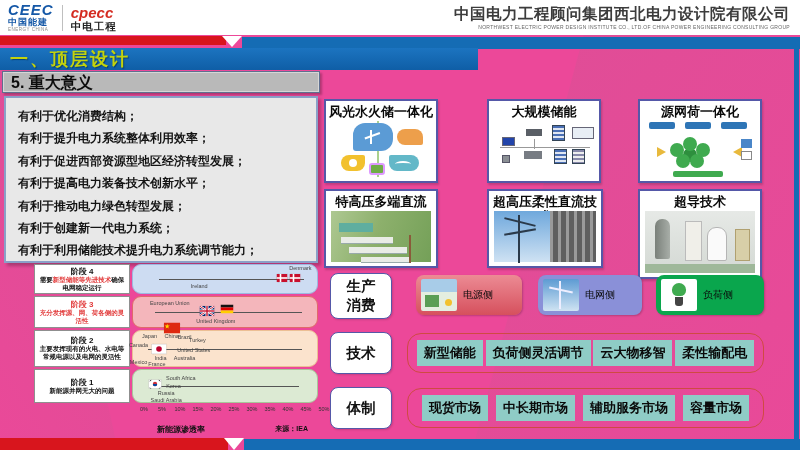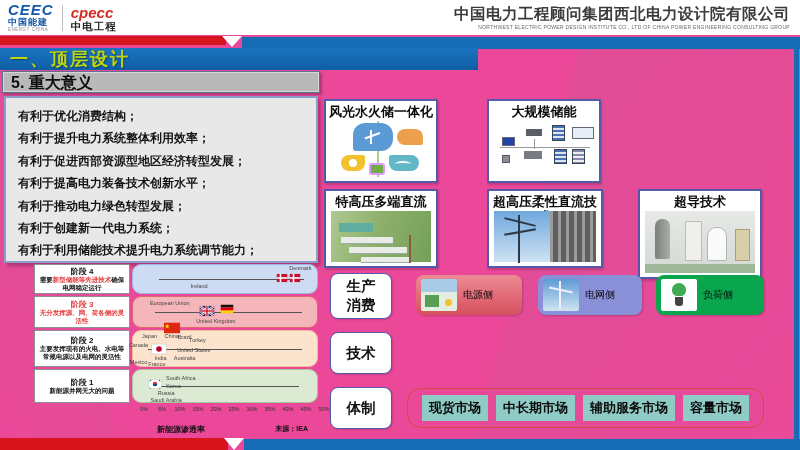--- a/index.html
+++ b/index.html
@@ -352,20 +352,34 @@
       <div class="gfx-el st-monitor"></div>
         <div class="gfx-el st-dev1"></div>
         <div class="gfx-el st-dev2"></div>
       <div class="gfx-el st-cab1"></div>
         <div class="gfx-el st-cab2"></div>
         <div class="gfx-el st-cab3"></div>
       <div class="gfx-el st-scr"></div>
         <div class="gfx-el st-sq"></div>
     </div>
   </div>
+  <div class="tech-box" id="box3">
+    <div class="tb-title">源网荷一体化</div>
+    <div class="tb-gfx">
+      <div class="gfx-el sg-bar" style="left:4px;"></div>
+        <div class="gfx-el sg-bar" style="left:40px;"></div>
+        <div class="gfx-el sg-bar" style="left:76px;"></div>
+      <div class="gfx-el sg-cluster"></div>
+        <div class="gfx-el sg-arrl"></div>
+        <div class="gfx-el sg-arrr"></div>
+      <div class="gfx-el sg-b1"></div>
+        <div class="gfx-el sg-b2"></div>
+        <div class="gfx-el sg-bot"></div>
+    </div>
+  </div>
   <div class="tech-box" id="box4">
     <div class="tb-title">特高压多端直流</div>
     <div class="tb-gfx">
       <div class="gfx-el aer-base"></div>
         <div class="gfx-el aer-teal"></div>
       <div class="gfx-el aer-row aer-r1"></div>
         <div class="gfx-el aer-row aer-r2"></div>
         <div class="gfx-el aer-row aer-r3"></div>
       <div class="gfx-el aer-tower"></div>
     </div>
@@ -401,20 +415,26 @@
   <div class="pchip" id="chip-grid">
     <div class="pchip-icon"></div>
     <span>电网侧</span>
   </div>
   <div class="pchip" id="chip-load">
     <div class="pchip-icon"></div>
     <span>负荷侧</span>
   </div>
 
   <div class="row-label" id="lab-tech">技术</div>
+  <div class="chip-wrap" id="wrap-tech">
+      <span class="tchip" style="background: rgb(143, 204, 198);">新型储能</span>
+      <span class="tchip" style="background: rgb(143, 204, 198);">负荷侧灵活调节</span>
+      <span class="tchip" style="background: rgb(143, 204, 198);">云大物移智</span>
+      <span class="tchip" style="background: rgb(143, 204, 198);">柔性输配电</span>
+    </div>
 
   <div class="row-label" id="lab-sys">体制</div>
   <div class="chip-wrap" id="wrap-sys">
       <span class="tchip" style="background: rgb(143, 204, 198);">现货市场</span>
       <span class="tchip" style="background: rgb(143, 204, 198);">中长期市场</span>
       <span class="tchip" style="background: rgb(143, 204, 198);">辅助服务市场</span>
       <span class="tchip" style="background: rgb(143, 204, 198);">容量市场</span>
     </div>
 
   <div class="ribbon-red-bot"></div>

